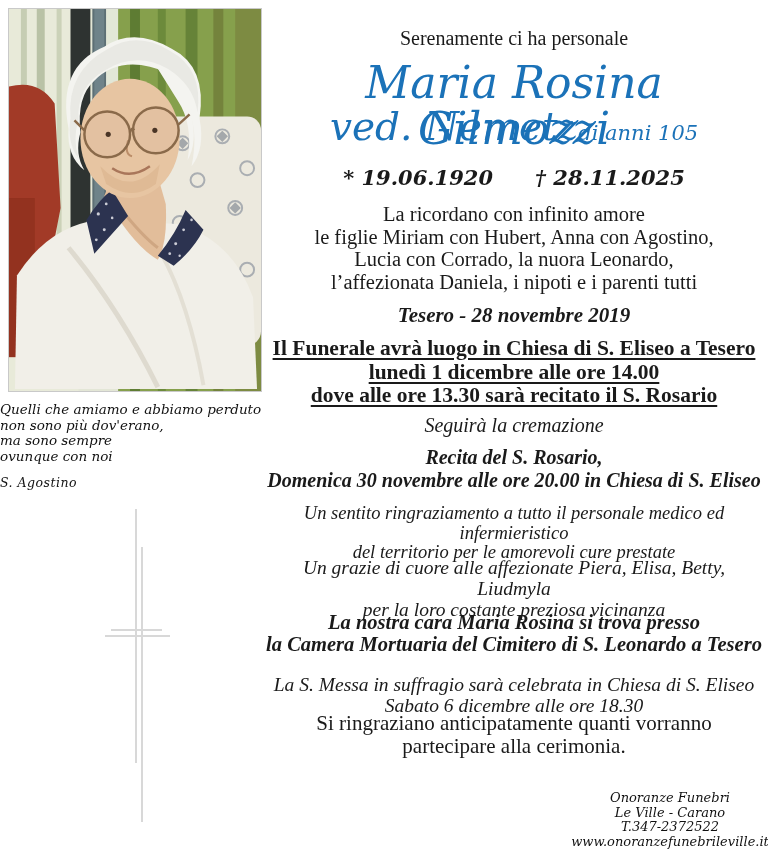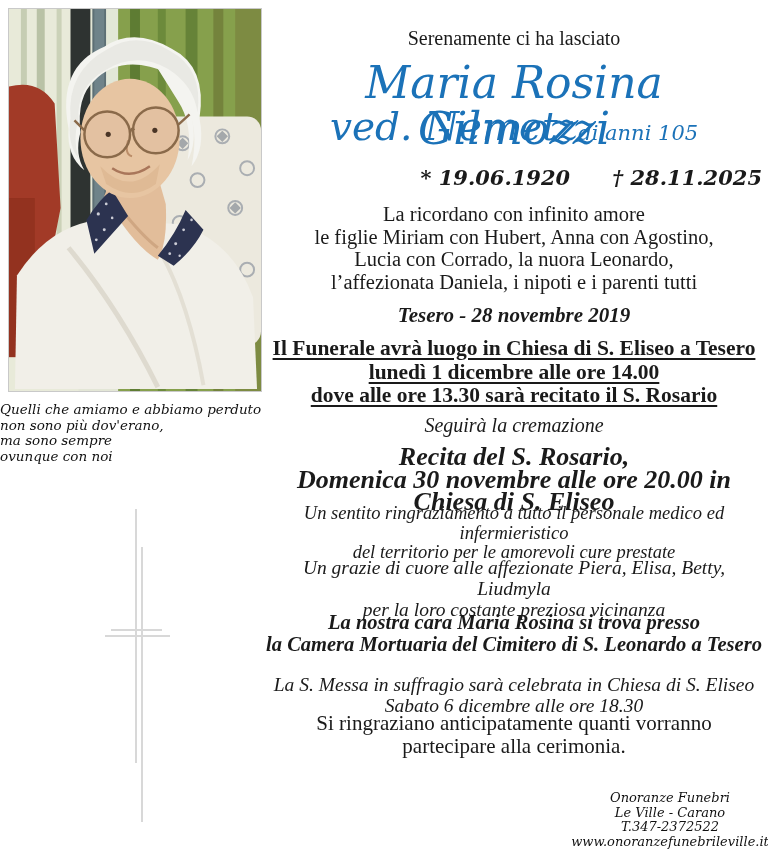--- a/index.html
+++ b/index.html
@@ -31,30 +31,30 @@
   .intro{top:27px;font-size:20px;}
   .name1{
     top:60px;font-size:44px;line-height:46px;font-style:italic;
     font-family:"DejaVu Serif", serif;color:#1b72b8;
   }
   .name2{
     top:106px;font-size:39px;line-height:42px;font-style:italic;
     font-family:"DejaVu Serif", serif;color:#1b72b8;
   }
   .age{font-size:21px;font-style:italic;color:#1b72b8;}
-  .dates{top:165px;font-size:21px;font-style:italic;font-weight:bold;font-family:"DejaVu Serif", serif;text-align:right;}
+  .dates{top:165px;font-size:21px;font-style:italic;font-weight:bold;font-family:"DejaVu Serif", serif;}
   .dates .sep{display:inline-block;width:42px;}
   .family{top:203px;font-size:20.5px;line-height:22.5px;}
   .placedate{top:303px;font-size:21px;font-weight:bold;font-style:italic;}
   .funeral{
     top:337px;font-size:21.5px;line-height:23.5px;font-weight:bold;
     text-decoration:underline;text-underline-offset:3px;
   }
   .cremation{top:414px;font-size:20px;font-style:italic;}
-  .rosary{top:446px;font-size:26px;line-height:22.5px;font-weight:bold;font-style:italic;}
+  .rosary{top:446px;font-size:20px;line-height:22.5px;font-weight:bold;font-style:italic;}
   .thanksmed{top:504px;font-size:18.5px;line-height:19.5px;font-style:italic;}
   .thanksfriends{top:557px;font-size:19.5px;line-height:21px;font-style:italic;}
   .mortuary{top:612px;font-size:20.5px;line-height:21.5px;font-weight:bold;font-style:italic;}
   .mass{top:674px;font-size:19.5px;line-height:21px;font-style:italic;text-align:center;}
   .closing{top:712px;font-size:21px;line-height:22.5px;}
 
   .funeral-home{
     position:absolute;left:540px;top:791px;width:260px;text-align:center;
     font-style:italic;font-size:13px;line-height:14.5px;color:#111;
     font-family:"DejaVu Serif", serif;
@@ -153,30 +153,31 @@
       <circle cx="100" cy="126" r="2.6" fill="#4a3526"></circle>
       <circle cx="147" cy="122" r="2.6" fill="#4a3526"></circle>
     </svg>
   </div>
 
   <div class="quote">
     <div>Quelli che amiamo e abbiamo perduto</div>
     <div>non sono più dov'erano,</div>
     <div>ma sono sempre</div>
     <div>ovunque con noi</div>
+    <div class="quote-author">S. Agostino</div>
   </div>
 
   <svg class="cross" viewBox="0 0 75 320">
     <line x1="36" y1="4" x2="36" y2="258" stroke="#d8d8d8" stroke-width="2"></line>
     <line x1="42" y1="42" x2="42" y2="317" stroke="#d8d8d8" stroke-width="2"></line>
     <line x1="11" y1="125" x2="62" y2="125" stroke="#d8d8d8" stroke-width="2"></line>
     <line x1="5" y1="131" x2="70" y2="131" stroke="#d8d8d8" stroke-width="2"></line>
   </svg>
 
-  <div class="blk intro">Serenamente ci ha lasciato</div>
+  <div class="blk intro">Serenamente ci ha personale</div>
 
   <div class="blk name1">Maria Rosina Gilmozzi</div>
 
   <div class="blk name2">
     <span>ved. Nemetz</span><span class="age">di anni 105</span>
   </div>
 
   <div class="blk dates">
     <span>* 19.06.1920</span><span class="sep"></span><span>† 28.11.2025</span>
   </div>

